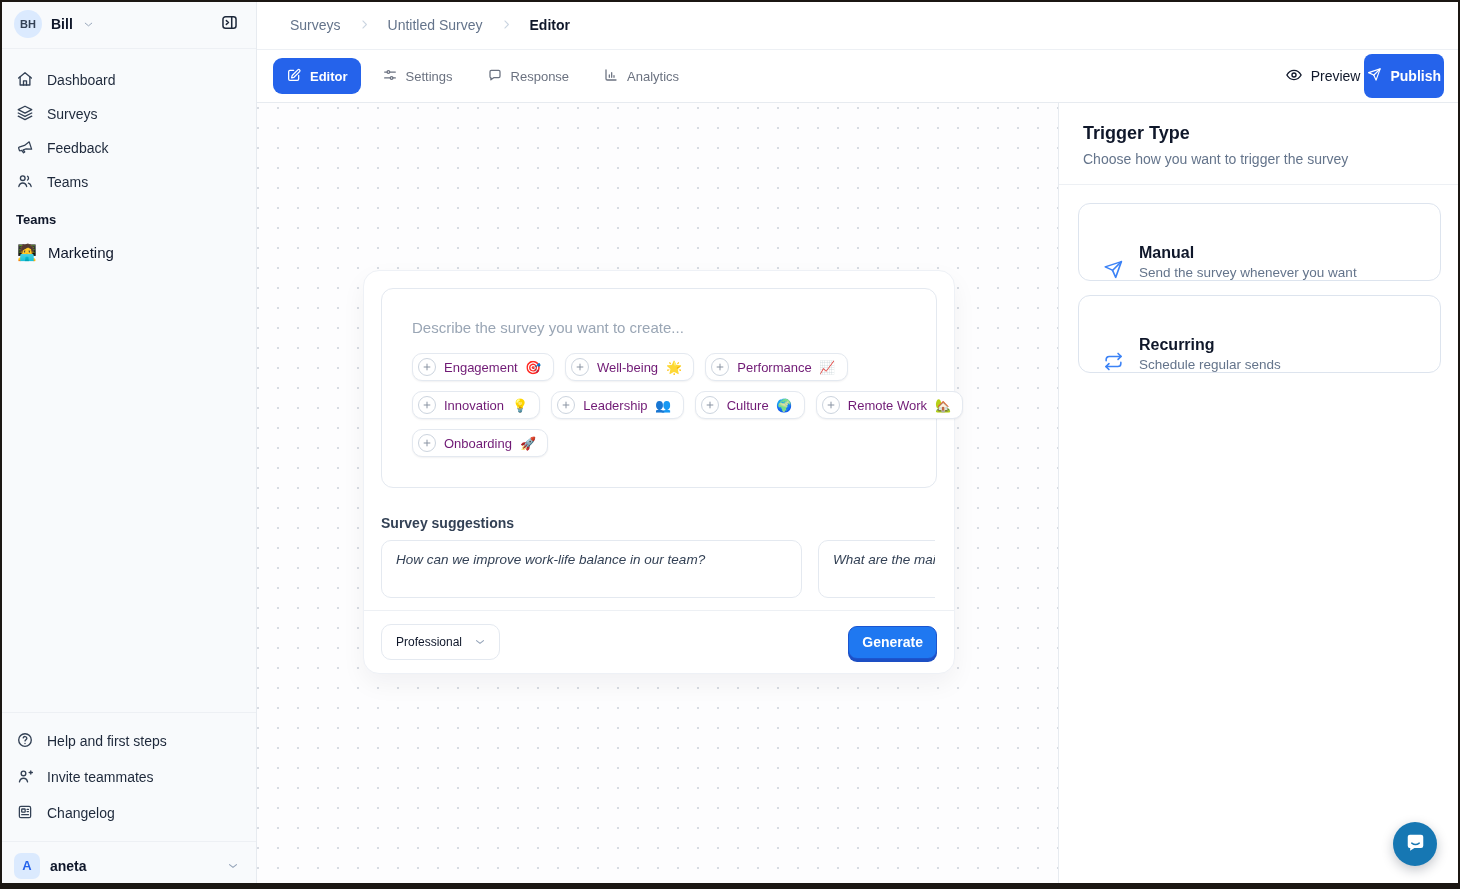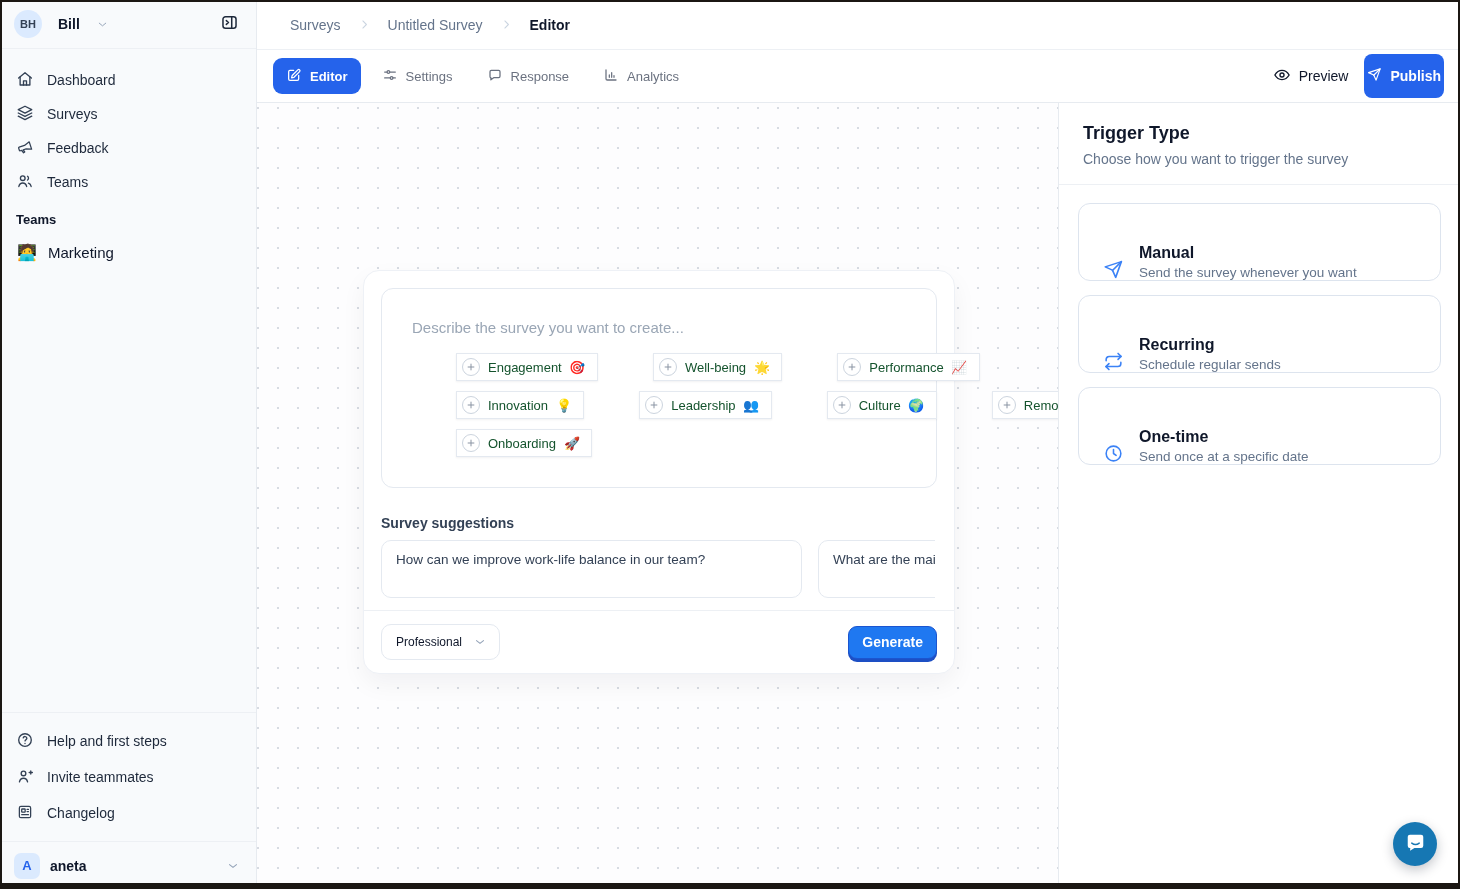--- a/index.html
+++ b/index.html
@@ -3,21 +3,21 @@
 <meta charset="utf-8">
 <style>
   * { box-sizing: border-box; margin: 0; padding: 0; }
   html,body { width:1460px; height:889px; overflow:hidden; }
   body { font-family:"Liberation Sans","DejaVu Sans",sans-serif; background:#fff; position:relative; color:#0f172a; }
   .frame { position:absolute; inset:0; border:2px solid #1b1713; border-bottom-width:6px; pointer-events:none; z-index:99; }
   .app { display:flex; height:100%; }
 
   
   .sidebar { width:257px; flex:none; background:#f8fafc; border-right:1px solid #e7ebf0; display:flex; flex-direction:column; }
-  .sb-header { height:49px; flex:none; border-bottom:1px solid #edf0f4; display:flex; align-items:center; padding:0 12px 0 14px; gap:16px; }
+  .sb-header { height:49px; flex:none; border-bottom:1px solid #edf0f4; display:flex; align-items:center; padding:0 12px 0 14px; gap:9px; }
   .ws-avatar { width:28px; height:28px; border-radius:50%; background:#dbeafe; color:#334155; font-size:11px; font-weight:700; display:grid; place-items:center; }
   .ws-name { font-size:14px; font-weight:700; }
   .chev { color:#94a3b8; display:inline-flex; }
   .icon-btn { margin-left:auto; width:30px; height:30px; border:none; background:transparent; color:#1e293b; display:grid; place-items:center; border-radius:8px; cursor:pointer; }
   .sb-nav { padding:14px 16px 0; }
   .sb-item { display:flex; align-items:center; gap:13px; height:34px; font-size:14px; color:#1e293b; cursor:pointer; border-radius:8px; }
   .sb-item svg { color:#334155; flex:none; }
   .sb-section { padding:0 16px; }
   .sb-section-label { font-size:13px; font-weight:700; color:#0f172a; margin:13px 0 7px; }
   .team-item { display:flex; align-items:center; gap:10px; height:36px; font-size:15px; color:#0f172a; cursor:pointer; }
@@ -34,43 +34,43 @@
   .main { flex:1; display:flex; flex-direction:column; min-width:0; }
   .breadcrumb { height:50px; flex:none; background:#fff; border-bottom:1px solid #edf0f4; display:flex; align-items:center; gap:17px; padding:0 33px; font-size:14px; }
   .bc-link { color:#64748b; cursor:pointer; }
   .bc-sep { color:#cbd5e1; display:inline-flex; }
   .bc-current { color:#0f172a; font-weight:600; }
 
   .toolbar { height:53px; flex:none; background:#fff; border-bottom:1px solid #e7ebf0; display:flex; align-items:center; padding:0 16px; }
   .tabs { display:flex; align-items:center; gap:8px; }
   .tab { display:flex; align-items:center; gap:8px; height:36px; padding:0 13px; border-radius:9px; font-size:13px; color:#6b7280; background:transparent; border:none; cursor:pointer; }
   .tab.active { background:#2563eb; color:#fff; font-weight:600; }
-  .tb-right { margin-left:auto; display:flex; align-items:center; gap:16px; }
+  .tb-right { margin-left:auto; display:flex; align-items:center; gap:4px; }
   .preview-btn { display:flex; align-items:center; gap:8px; font-size:14px; color:#0f172a; background:none; border:none; cursor:pointer; }
   .publish-btn { display:flex; align-items:center; gap:8px; height:44px; padding:0 3px; border-radius:8px; background:#2563eb; border:none; color:#fff; font-size:14px; font-weight:600; cursor:pointer; }
 
   .content { flex:1; display:flex; min-height:0; }
   .canvas { flex:1; position:relative; overflow:hidden;
     background-color:#fdfdfe;
     background-image:radial-gradient(circle,#d7dbe2 1.3px,transparent 1.45px);
     background-size:20px 20px; background-position:11px 15px; }
 
   
   .gen-card { position:absolute; left:106px; top:167px; width:592px; background:#fff; border:1px solid #eef1f6; border-radius:16px; box-shadow:0 10px 25px rgba(15,23,42,.05); }
   .composer-box { margin:17px 17px 0; height:200px; border:1px solid #e4e9f0; border-radius:12px; padding:30px; display:flex; flex-direction:column; }
   .composer-input { border:none; outline:none; resize:none; font-family:inherit; font-size:15px; color:#334155; flex:1; background:transparent; }
   .composer-input::placeholder { color:#9aa6b5; }
   .chips { display:flex; flex-direction:column; gap:10px; }
   .chip-row { display:flex; gap:11px; }
-  .chip { display:inline-flex; align-items:center; gap:8px; height:28px; padding:0 11px 0 5px; background:#fff; border:1px solid #e4e9f0; border-radius:0; box-shadow:0 1px 2px rgba(15,23,42,.06); font-size:13px; color:#14532d; cursor:pointer; white-space:nowrap;margin-left:44px; }
+  .chip { display:inline-flex; align-items:center; gap:8px; height:28px; padding:0 11px 0 5px; background:#fff; border:1px solid #e4e9f0; border-radius:10px; box-shadow:0 1px 2px rgba(15,23,42,.06); font-size:13px; color:#701a75; cursor:pointer; white-space:nowrap; }
   .chip-plus { width:18px; height:18px; border:1px solid #ccd4de; border-radius:50%; color:#8a94a3; display:grid; place-items:center; flex:none; }
   .chip-emoji { font-size:13px; }
 
   .sugg-title { margin:27px 17px 9px; font-size:14px; font-weight:600; color:#334155; }
-  .sugg-row { margin:0 19px 0 17px; display:flex; gap:16px; overflow:hidden; }
+  .sugg-row { margin:0 19px 0 17px; display:flex; gap:16px; overflow:hidden;font-style:italic; }
   .sugg-card { flex:none; width:421px; height:58px; border:1px solid #e4e9f0; border-radius:10px; background:#fff; padding:11px 14px; font-size:13.5px; color:#334155; cursor:pointer; overflow:hidden; white-space:nowrap; }
   .gen-footer { margin-top:12px; border-top:1px solid #edf0f4; height:63px; display:flex; align-items:center; justify-content:space-between; padding:0 17px; }
   .tone-select { display:flex; align-items:center; gap:11px; height:36px; padding:0 12px 0 14px; border:1px solid #e4e9f0; border-radius:10px; background:#fff; font-size:12px; color:#0f172a; cursor:pointer; }
   .generate-btn { height:33px; padding:0 13px; background:#1f78f1; color:#fff; font-size:14px; font-weight:600; border:1px solid #1b55d0; border-radius:9px; box-shadow:0 3px 0 #1d4fc4; cursor:pointer; }
 
   
   .panel { width:402px; flex:none; background:#fff; border-left:1px solid #e7ebf0; }
   .panel-header { padding:20px 24px 17px; border-bottom:1px solid #edf0f4; }
   .panel-title { font-size:18px; font-weight:700; color:#0f172a; }
   .panel-sub { margin-top:7px; font-size:14px; color:#64748b; }
@@ -405,32 +405,20 @@
                   <path d="M3.6 11V9.7a3.5 3.5 0 0 1 3.5-3.5h13.5"></path>
                   <path d="m6.8 21.2-3.4-3.4 3.4-3.4"></path>
                   <path d="M20.4 13v1.3a3.5 3.5 0 0 1-3.5 3.5H3.4"></path>
                 </svg>
               </span>
             <div>
               <div class="trigger-title">Recurring</div>
               <div class="trigger-desc">Schedule regular sends</div>
             </div>
           </div>
-          <div class="trigger-card">
-            <span class="trigger-icon">
-                <svg width="21" height="21" viewBox="0 0 24 24" fill="none" stroke="currentColor" stroke-width="1.8" stroke-linecap="round" stroke-linejoin="round">
-                  <circle cx="12" cy="12" r="8.4"></circle>
-                  <path d="M12 7.4V12l3 2.1"></path>
-                </svg>
-              </span>
-            <div>
-              <div class="trigger-title">One-time</div>
-              <div class="trigger-desc">Send once at a specific date</div>
-            </div>
-          </div>
         </div>
       </aside>
 
     </div>
   </div>
 </div>
 
 <button class="chat-fab">
   <span>
     <svg width="23" height="23" viewBox="0 0 24 24">

